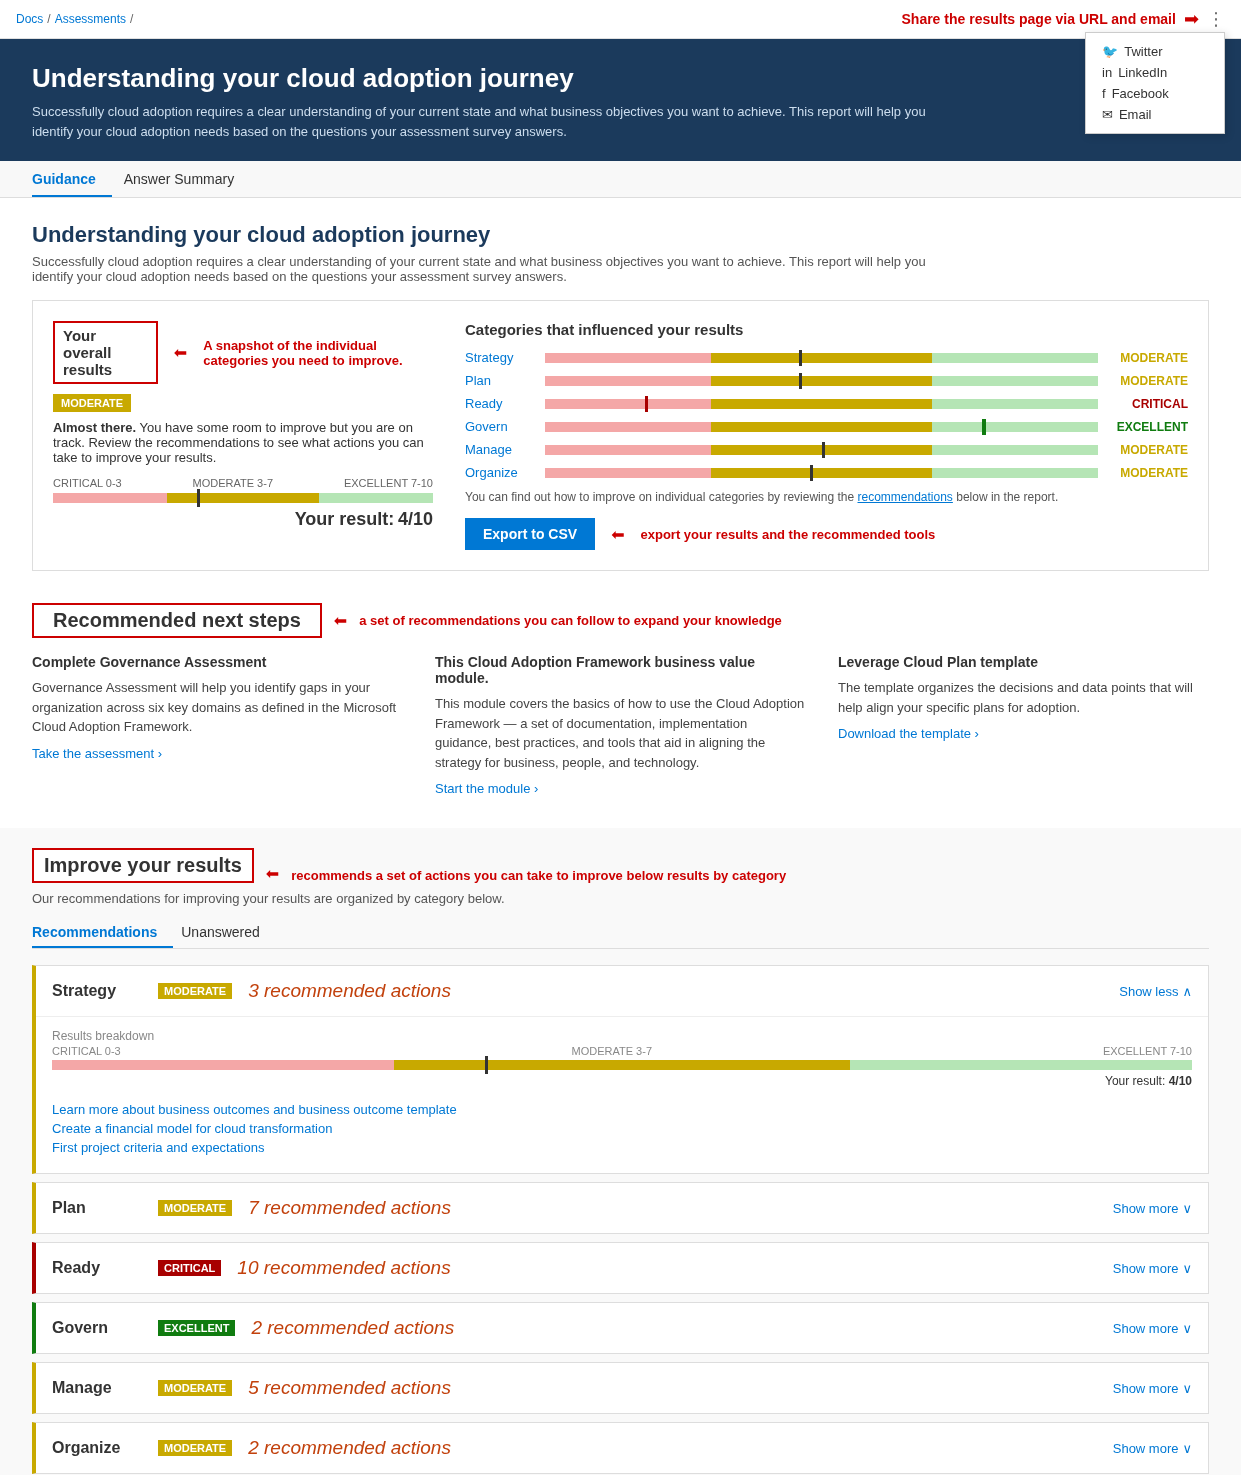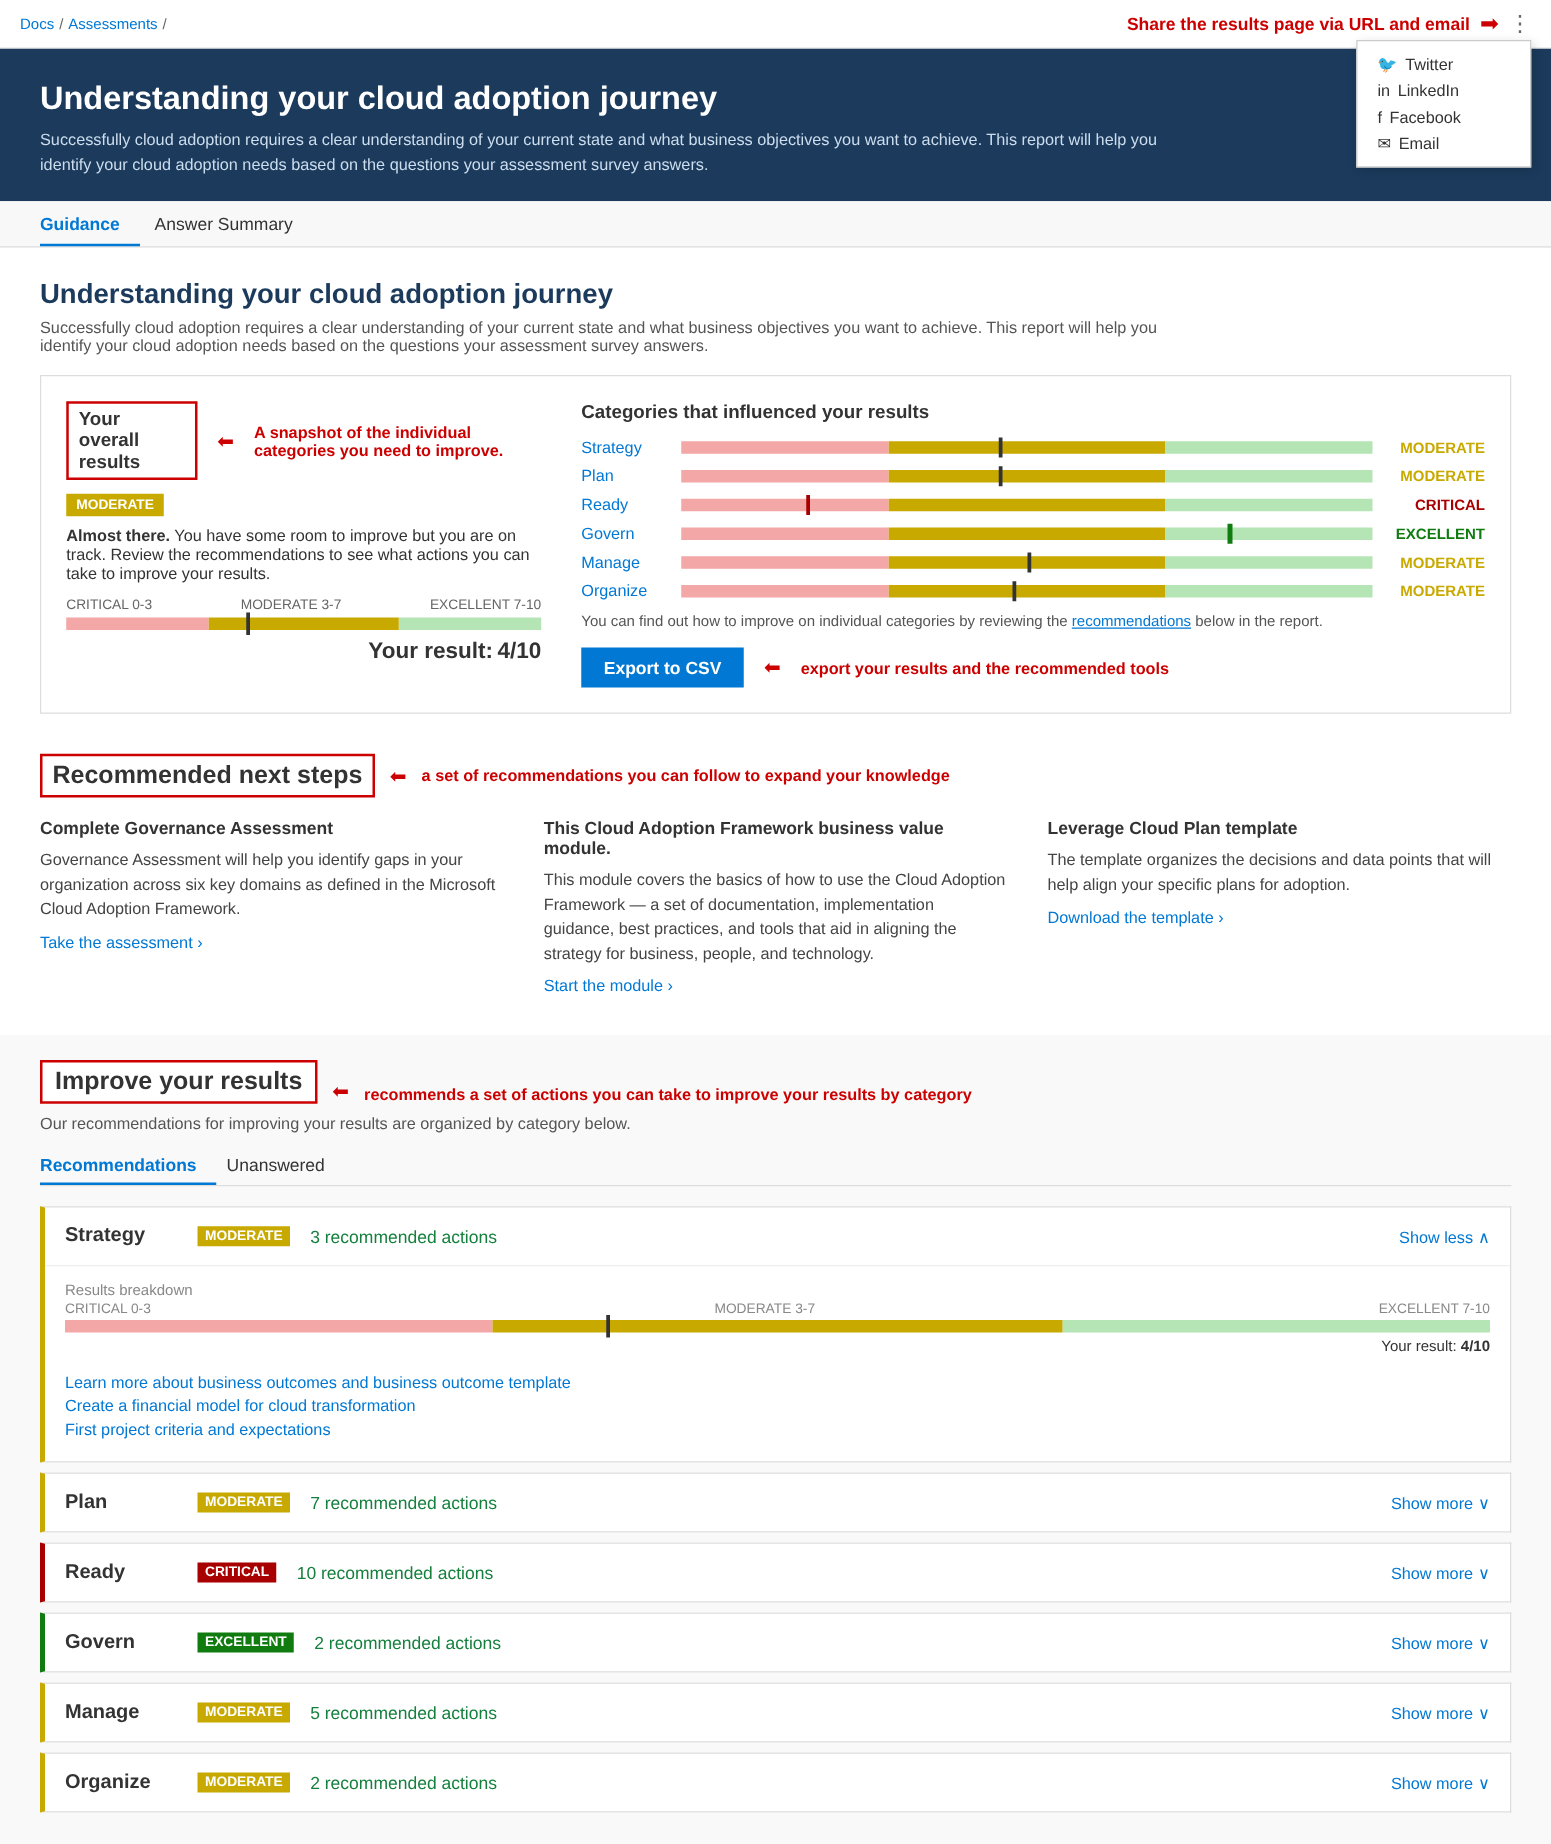--- a/index.html
+++ b/index.html
@@ -90,21 +90,21 @@
     .improve-header { display: flex; align-items: flex-end; gap: 12px; margin-bottom: 8px; }
     .improve-subtitle { font-size: 13px; color: #555; margin-bottom: 12px; }
     .improve-tabs { display: flex; gap: 0; margin-bottom: 16px; border-bottom: 1px solid #ddd; }
     .improve-tab { padding: 6px 16px 6px 0; font-size: 14px; cursor: pointer; color: #333; border-bottom: 2px solid transparent; margin-right: 8px; }
     .improve-tab.active { color: #0078d4; border-bottom: 2px solid #0078d4; font-weight: 600; }
 
     
     .cat-section { border: 1px solid #ddd; background: #fff; margin-bottom: 8px; }
     .cat-section-header { display: flex; align-items: center; padding: 14px 16px; cursor: pointer; }
     .cat-section-name { font-size: 16px; font-weight: 700; min-width: 100px; }
-    .cat-section-count { flex: 1; font-size: 14px; color: #15803d; margin-left: 16px; }
+    .cat-section-count { flex: 1; font-size: 19px; color: #c2410c; margin-left: 16px; font-style: italic; }
     .cat-section-toggle { color: #0078d4; font-size: 13px; display: flex; align-items: center; gap: 4px; }
 
     
     .strategy-expanded { padding: 0 16px 16px 16px; border-top: 1px solid #eee; }
     .strategy-bar-section { margin: 12px 0; }
     .strategy-bar-labels { display: flex; justify-content: space-between; font-size: 11px; color: #888; margin-bottom: 3px; }
     .strategy-bar-track { display: flex; height: 10px; position: relative; }
     .s-bar-red { background: #f4a7a7; flex: 3; }
     .s-bar-yellow { background: #c8a900; flex: 4; position: relative; }
     .s-bar-green { background: #b5e5b5; flex: 3; }
@@ -295,21 +295,21 @@
       <div style="display:flex;align-items:center;gap:16px;">
         <button class="export-btn">Export to CSV</button>
         <span class="annotation-arrow">⬅</span>
         <span class="annotation-text">export your results and the recommended tools</span>
       </div>
     </div>
   </div>
 
   <div class="recommended-section">
     <div class="recommended-header">
-      <div style="border:2px solid #c00;padding:4px 8px;">
+      <div style="border:2px solid #c00;padding:4px 19px;">
         <span style="font-size:20px;font-weight:700;">Recommended next steps</span>
       </div>
       <span class="annotation-arrow">⬅</span>
       <span class="annotation-text">a set of recommendations you can follow to expand your knowledge</span>
     </div>
 
     <div class="recommended-cards">
       <div class="rec-card">
         <h3>Complete Governance Assessment</h3>
         <p>Governance Assessment will help you identify gaps in your organization across six key domains as defined in the Microsoft Cloud Adoption Framework.</p>
@@ -333,21 +333,21 @@
       </div>
     </div>
   </div>
 
   <div class="improve-section">
     <div class="improve-header">
       <div style="border:2px solid #c00;padding:4px 10px;background:#fff;">
         <span style="font-size:20px;font-weight:700;">Improve your results</span>
       </div>
       <span class="annotation-arrow">⬅</span>
-      <span class="annotation-text">recommends a set of actions you can take to improve your results by category</span>
+      <span class="annotation-text">recommends a set of actions you can take to improve below results by category</span>
     </div>
     <p class="improve-subtitle">Our recommendations for improving your results are organized by category below.</p>
 
     <div class="improve-tabs">
       <span class="improve-tab active">Recommendations</span>
       <span class="improve-tab">Unanswered</span>
     </div>
 
     <div class="cat-section strategy-sec">
       <div class="cat-section-header">

